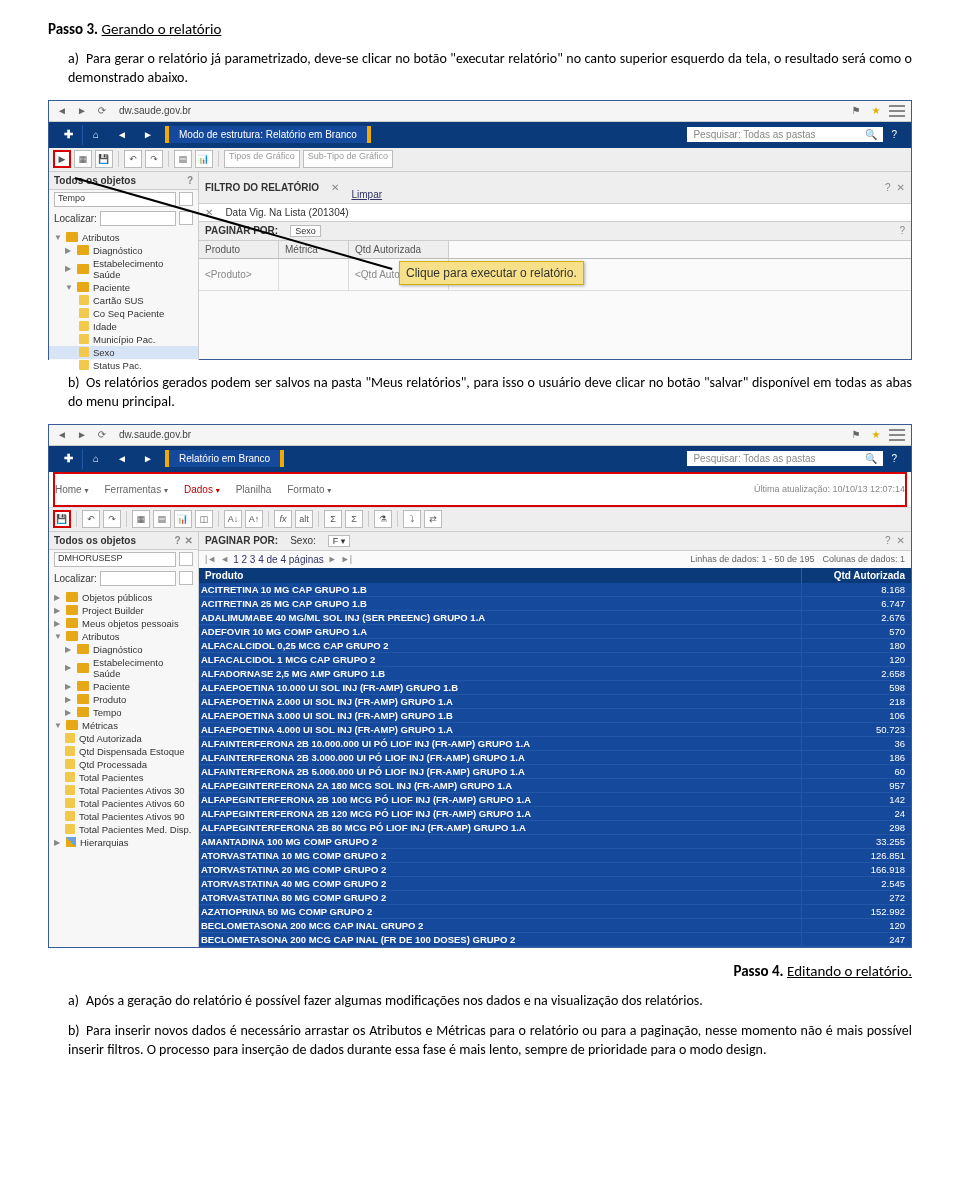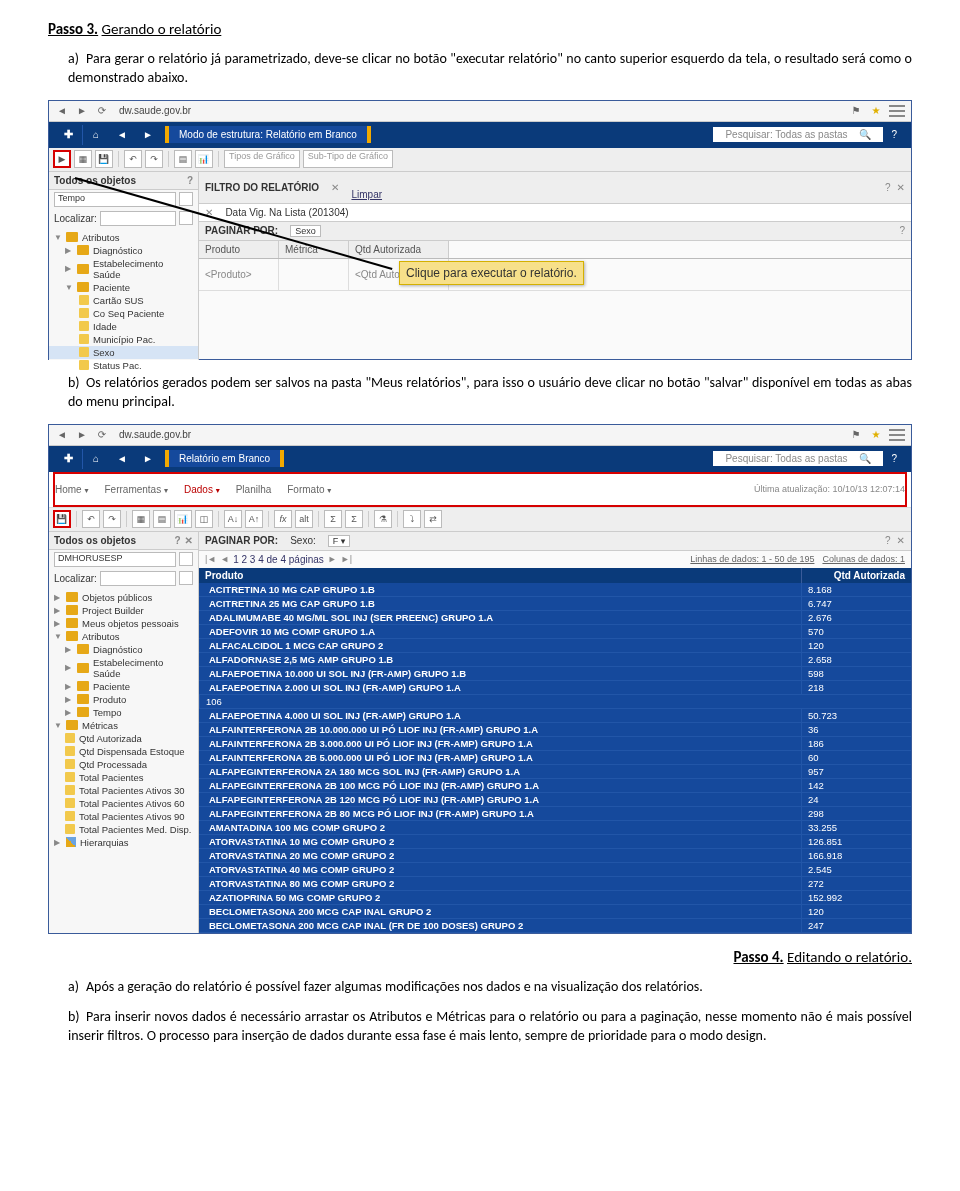--- a/index.html
+++ b/index.html
@@ -1,39 +1,39 @@
 <!DOCTYPE html>
 <html><head>
 <meta charset="utf-8">
 <style>
   * { box-sizing: border-box; margin: 0; padding: 0; }
   body { font-family: Calibri, Arial, sans-serif; font-size: 14px; color: #000; background: #fff; width: 960px; padding: 20px 48px; }
   .doc-heading { font-size: 15px; margin-bottom: 12px; }
-  .doc-heading .step-label { font-weight: bold; text-decoration: underline; }
+  .doc-heading .step-label { font-weight: bold; }
   .doc-heading .step-title { text-decoration: underline; }
   .doc-para { margin: 0 0 12px 20px; text-align: justify; line-height: 1.35; }
   .doc-para .bullet-letter { display: inline-block; width: 18px; }
 
   
   .shot { border: 1px solid #3a5b9a; margin: 8px 0 14px 0; background: #fafafa; font-family: Tahoma, Arial, sans-serif; font-size: 10px; color: #333; position: relative; }
 
   
   .chrome { display: flex; align-items: center; gap: 6px; padding: 3px 6px; border-bottom: 1px solid #ccc; background: #f5f5f5; }
   .nav-ico { width: 14px; height: 14px; display: inline-flex; align-items: center; justify-content: center; color: #666; }
   .addr { flex: 1; color: #444; padding-left: 4px; }
   .star-ico { color: #e0b000; }
   .menu-ico { width: 16px; height: 12px; display: flex; flex-direction: column; justify-content: space-between; }
   .menu-ico span { height: 2px; background: #888; display: block; }
 
   
   .appbar { background: #0a3a7a; color: #fff; display: flex; align-items: center; height: 26px; padding: 0 6px; }
   .appbar .home-ico { display: inline-flex; width: 18px; height: 18px; align-items: center; justify-content: center; margin-right: 8px; }
   .appbar .mode-chip { background: #15499c; border-left: 4px solid #f2a900; border-right: 4px solid #f2a900; padding: 3px 10px; font-size: 10px; }
   .appbar .spacer { flex: 1; }
-  .appbar .search-box { background: #fff; color: #888; padding: 2px 12px; font-size: 10px; display: flex; align-items: center; gap: 6px; width: 170px; }
+  .appbar .search-box { background: #fff; color: #888; padding: 2px 6px; font-size: 10px; display: flex; align-items: center; gap: 6px; width: 196px; }
   .appbar .mag { color: #c0392b; }
   .appbar .qmark { color: #fff; margin: 0 8px; }
 
   
   .toolbar { background: #eee; display: flex; align-items: center; height: 24px; border-bottom: 1px solid #ccc; padding: 0 4px; gap: 3px; }
   .toolbar .tb-btn { width: 18px; height: 18px; background: #fff; border: 1px solid #bbb; display: inline-flex; align-items: center; justify-content: center; font-size: 9px; color: #555;}
   .toolbar .tb-drop { height: 18px; background: #fff; border: 1px solid #bbb; padding: 0 4px; font-size: 9px; color: #999; }
   .toolbar .redbox { border: 2px solid #d60000 !important; }
   .toolbar .sep { width: 1px; height: 16px; background: #ccc; margin: 0 2px; }
 
@@ -78,26 +78,26 @@
   .placeholder-row { display:flex; border-bottom:1px solid #ddd;}
   .placeholder-row div { border-right:1px solid #ddd; padding:10px 6px; font-size:10px; color:#888;}
   .callout { position:absolute; background:#f7e08a; border:1px solid #d4b000; padding:4px 6px; font-size:12px; color:#333; box-shadow:1px 1px 3px rgba(0,0,0,.3);}
   .callout-line { position:absolute; border-top:2px solid #000; transform-origin:left center;}
 
   
   .data-hdr { display:flex; background:#0a3a7a; color:#fff; font-size:10px; font-weight:bold;}
   .data-hdr .c1 { flex:1; padding:2px 6px;}
   .data-hdr .c2 { width:110px; padding:2px 6px; text-align:right; border-left:1px solid #3a5b9a;}
   .data-row { display:flex; background:#15499c; color:#fff; font-size:9.5px; border-bottom:1px solid #2256a8;}
-  .data-row .c1 { flex:1; padding:1px 10px; font-weight:bold;}
-  .data-row .c2 { width:110px; padding:1px 6px; border-left:1px solid #2256a8;}
+  .data-row .c1 { flex:1; padding:1px 2px; font-weight:bold;}
+  .data-row .c2 { width:110px; padding:1px 6px; text-align:right; border-left:1px solid #2256a8;}
   .pager { padding:3px 6px; font-size:10px; display:flex; align-items:center; gap:4px;}
   .pager .pg { color:#336;}
   .pager .arrow { color:#888; font-size:9px;}
-  .data-info { margin-left:auto; color:#666; font-size:9px; display:flex; gap:8px;text-decoration:underline;}
+  .data-info { margin-left:auto; color:#666; font-size:9px; display:flex; gap:8px;}
 
   .sus-logo { width:28px; height:20px; display:flex; flex-direction:column; align-items:center; justify-content:center; color:#fff; font-size:6px; font-weight:bold; background:#0a3a7a; border-right:1px solid #2256a8; margin-right:4px;}
   .sus-logo::before { content:"✚"; font-size:11px; line-height:1;}
 
 </style>
 </head>
 <body>
 
 <div class="doc-heading">
   <span class="step-label">Passo 3.</span>
@@ -462,36 +462,41 @@
           </div>
           <div class="data-row">
             <div class="c1">ADALIMUMABE 40 MG/ML SOL INJ (SER PREENC)   GRUPO 1.A</div>
             <div class="c2">2.676</div>
           </div>
           <div class="data-row">
             <div class="c1">ADEFOVIR 10 MG COMP   GRUPO 1.A</div>
             <div class="c2">570</div>
           </div>
           <div class="data-row">
+            <div class="c1">ALFACALCIDOL 0,25 MCG CAP   GRUPO 2</div>
+            <div class="c2">180</div>
+          </div>
+          <div class="data-row">
             <div class="c1">ALFACALCIDOL 1 MCG CAP   GRUPO 2</div>
             <div class="c2">120</div>
           </div>
           <div class="data-row">
             <div class="c1">ALFADORNASE 2,5 MG AMP   GRUPO 1.B</div>
             <div class="c2">2.658</div>
           </div>
           <div class="data-row">
             <div class="c1">ALFAEPOETINA 10.000 UI SOL INJ (FR-AMP)   GRUPO 1.B</div>
             <div class="c2">598</div>
           </div>
           <div class="data-row">
             <div class="c1">ALFAEPOETINA 2.000 UI SOL INJ (FR-AMP)   GRUPO 1.A</div>
             <div class="c2">218</div>
           </div>
           <div class="data-row">
+            <div class="c1">ALFAEPOETINA 3.000 UI SOL INJ (FR-AMP)   GRUPO 1.B</div>
             <div class="c2">106</div>
           </div>
           <div class="data-row">
             <div class="c1">ALFAEPOETINA 4.000 UI SOL INJ (FR-AMP)   GRUPO 1.A</div>
             <div class="c2">50.723</div>
           </div>
           <div class="data-row">
             <div class="c1">ALFAINTERFERONA 2B 10.000.000 UI PÓ LIOF INJ (FR-AMP)   GRUPO 1.A</div>
             <div class="c2">36</div>
           </div>

